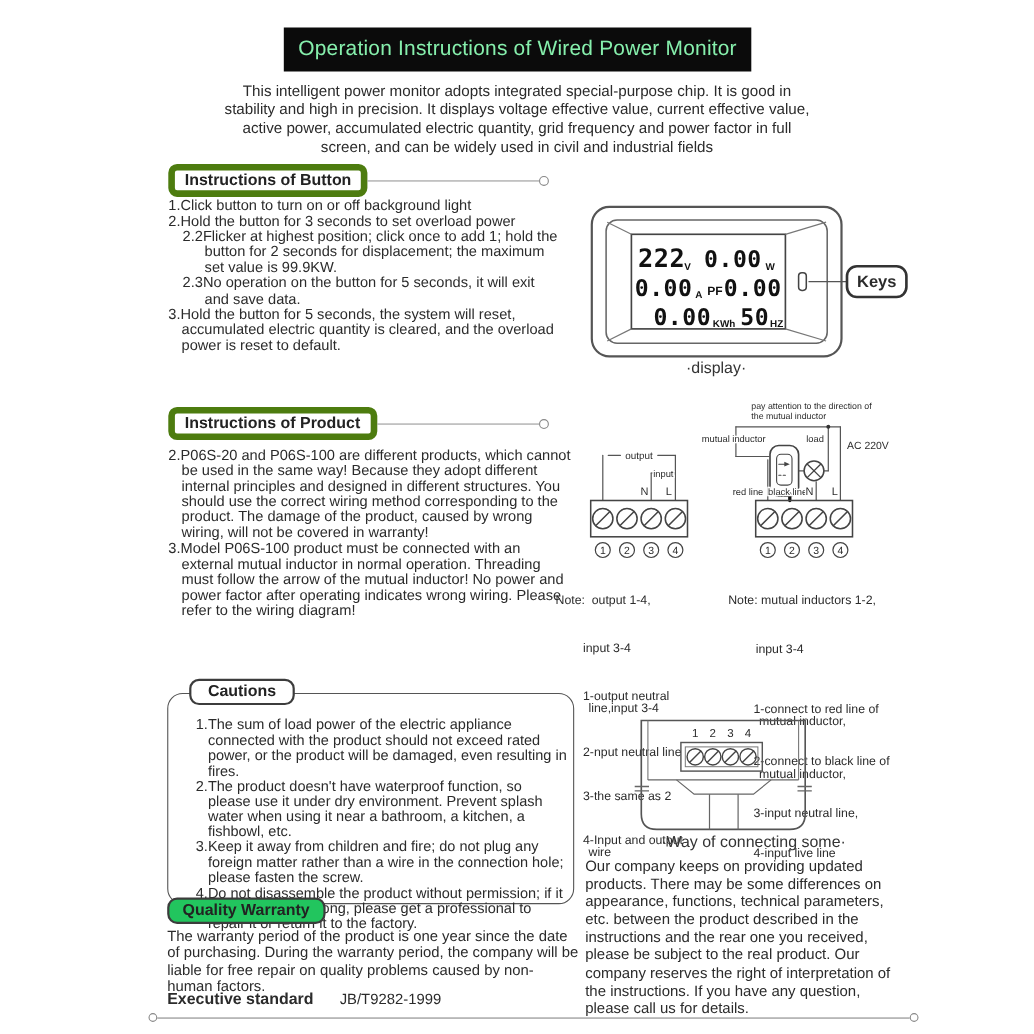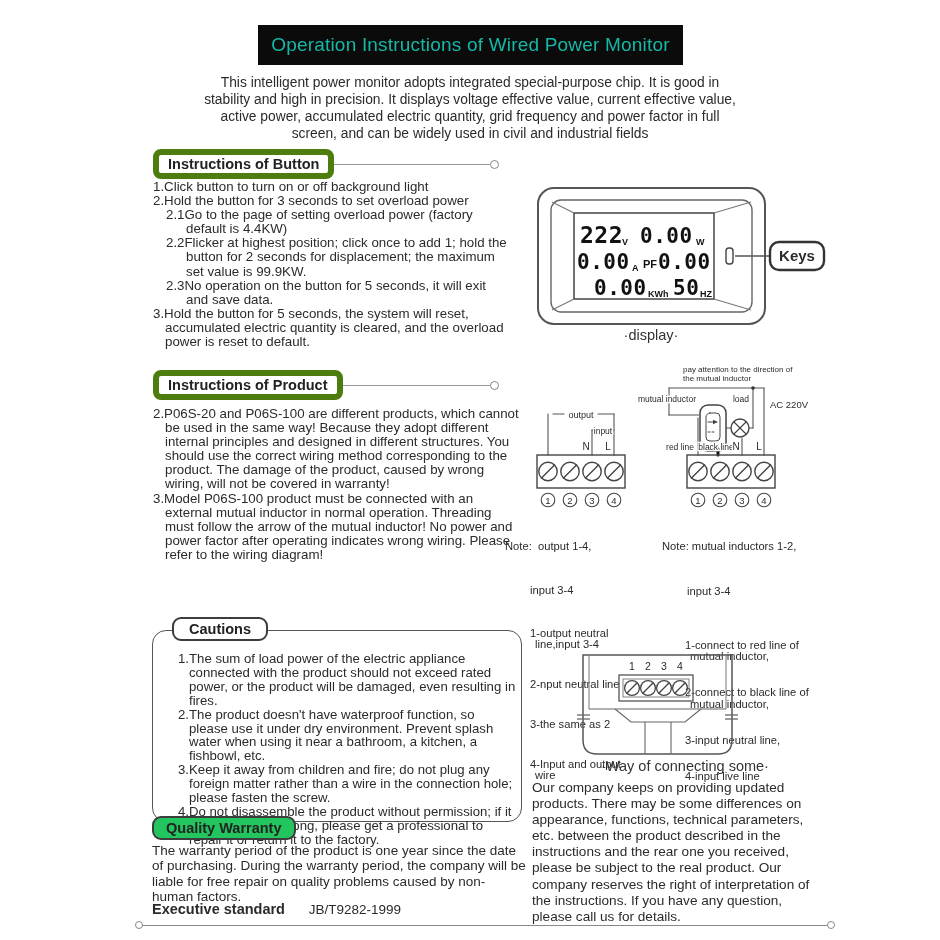--- a/index.html
+++ b/index.html
@@ -4,21 +4,21 @@
 <style>
   html,body { margin:0; padding:0; }
   .page {
     position:relative; width:940px; height:940px; background:#ffffff;
     font-family:"Liberation Sans", sans-serif; color:#2b2b2b; overflow:hidden;
   }
   .abs { position:absolute; }
 
   .title-bar {
     left:258px; top:25px; width:425px; height:40px; background:#0b0b0b;
-    color:#14b8a6; font-size:19px; text-align:center; line-height:40px; letter-spacing:0.2px;
+    color:#86efac; font-size:19px; text-align:center; line-height:40px; letter-spacing:0.2px;
   }
   .intro {
     left:202px; top:74px; width:536px; text-align:center;
     font-size:13.8px; line-height:17px;
   }
 
   .section-header { display:flex; align-items:center; }
   .hdr-box {
     border:6px solid #4d7c0f; border-radius:8px; padding:1px 9px;
     font-weight:bold; font-size:14.5px; background:#fff; white-space:nowrap; color:#222;
@@ -78,21 +78,20 @@
 
   <div class="abs section-header" style="left:153px; top:149px; width:346px;">
     <div class="hdr-box">Instructions of Button</div>
     <div class="hdr-line"></div>
     <div class="hdr-dot"></div>
   </div>
 
   <div class="abs list" style="left:153px; top:180px; width:358px;">
     <div class="li1">1.Click button to turn on or off background light</div>
     <div class="li1">2.Hold the button for 3 seconds to set overload power</div>
-    <div class="li2">2.1Go to the page of setting overload power (factory default is 4.4KW)</div>
     <div class="li2">2.2Flicker at highest position; click once to add 1; hold the button for 2 seconds for displacement; the maximum set value is 99.9KW.</div>
     <div class="li2">2.3No operation on the button for 5 seconds, it will exit and save data.</div>
     <div class="li1">3.Hold the button for 5 seconds, the system will reset, accumulated electric quantity is cleared, and the overload power is reset to default.</div>
   </div>
 
   <svg class="abs" style="left:536px; top:186px;" width="292" height="142" viewBox="0 0 292 142">
     <rect x="2" y="2" width="227" height="136" rx="16" fill="#fff" stroke="#555" stroke-width="2"></rect>
     <rect x="15" y="14" width="201" height="112" rx="10" fill="none" stroke="#666" stroke-width="1.4"></rect>
     <rect x="38" y="27" width="140" height="86" fill="none" stroke="#444" stroke-width="1.5"></rect>
     <g stroke="#777" stroke-width="1.1">

